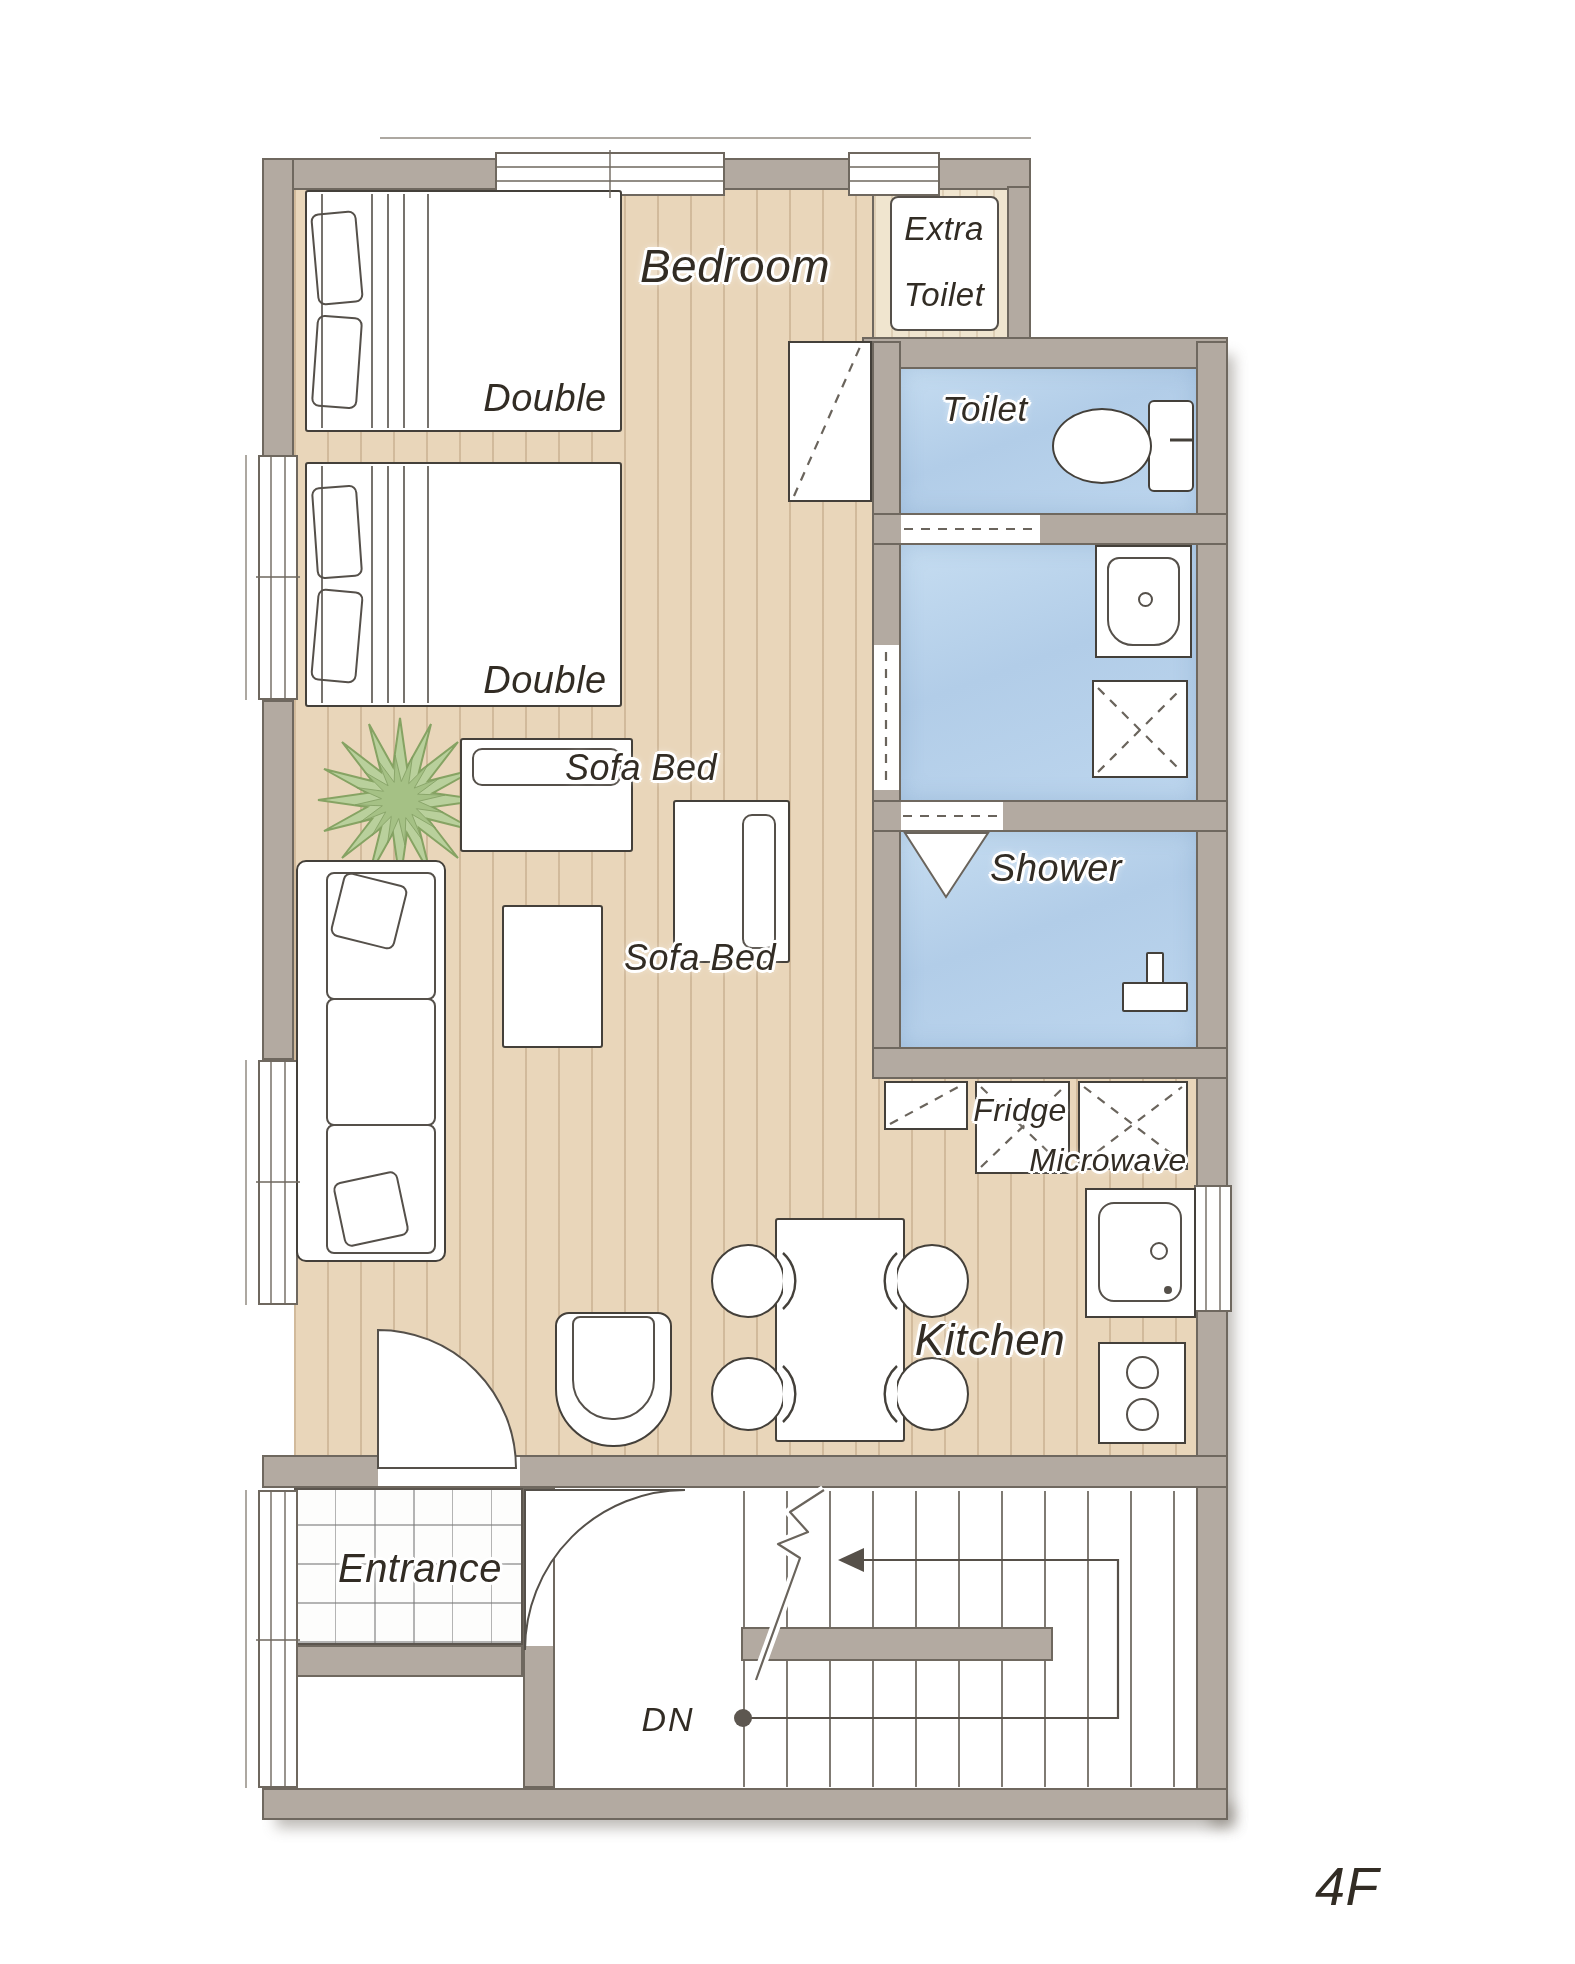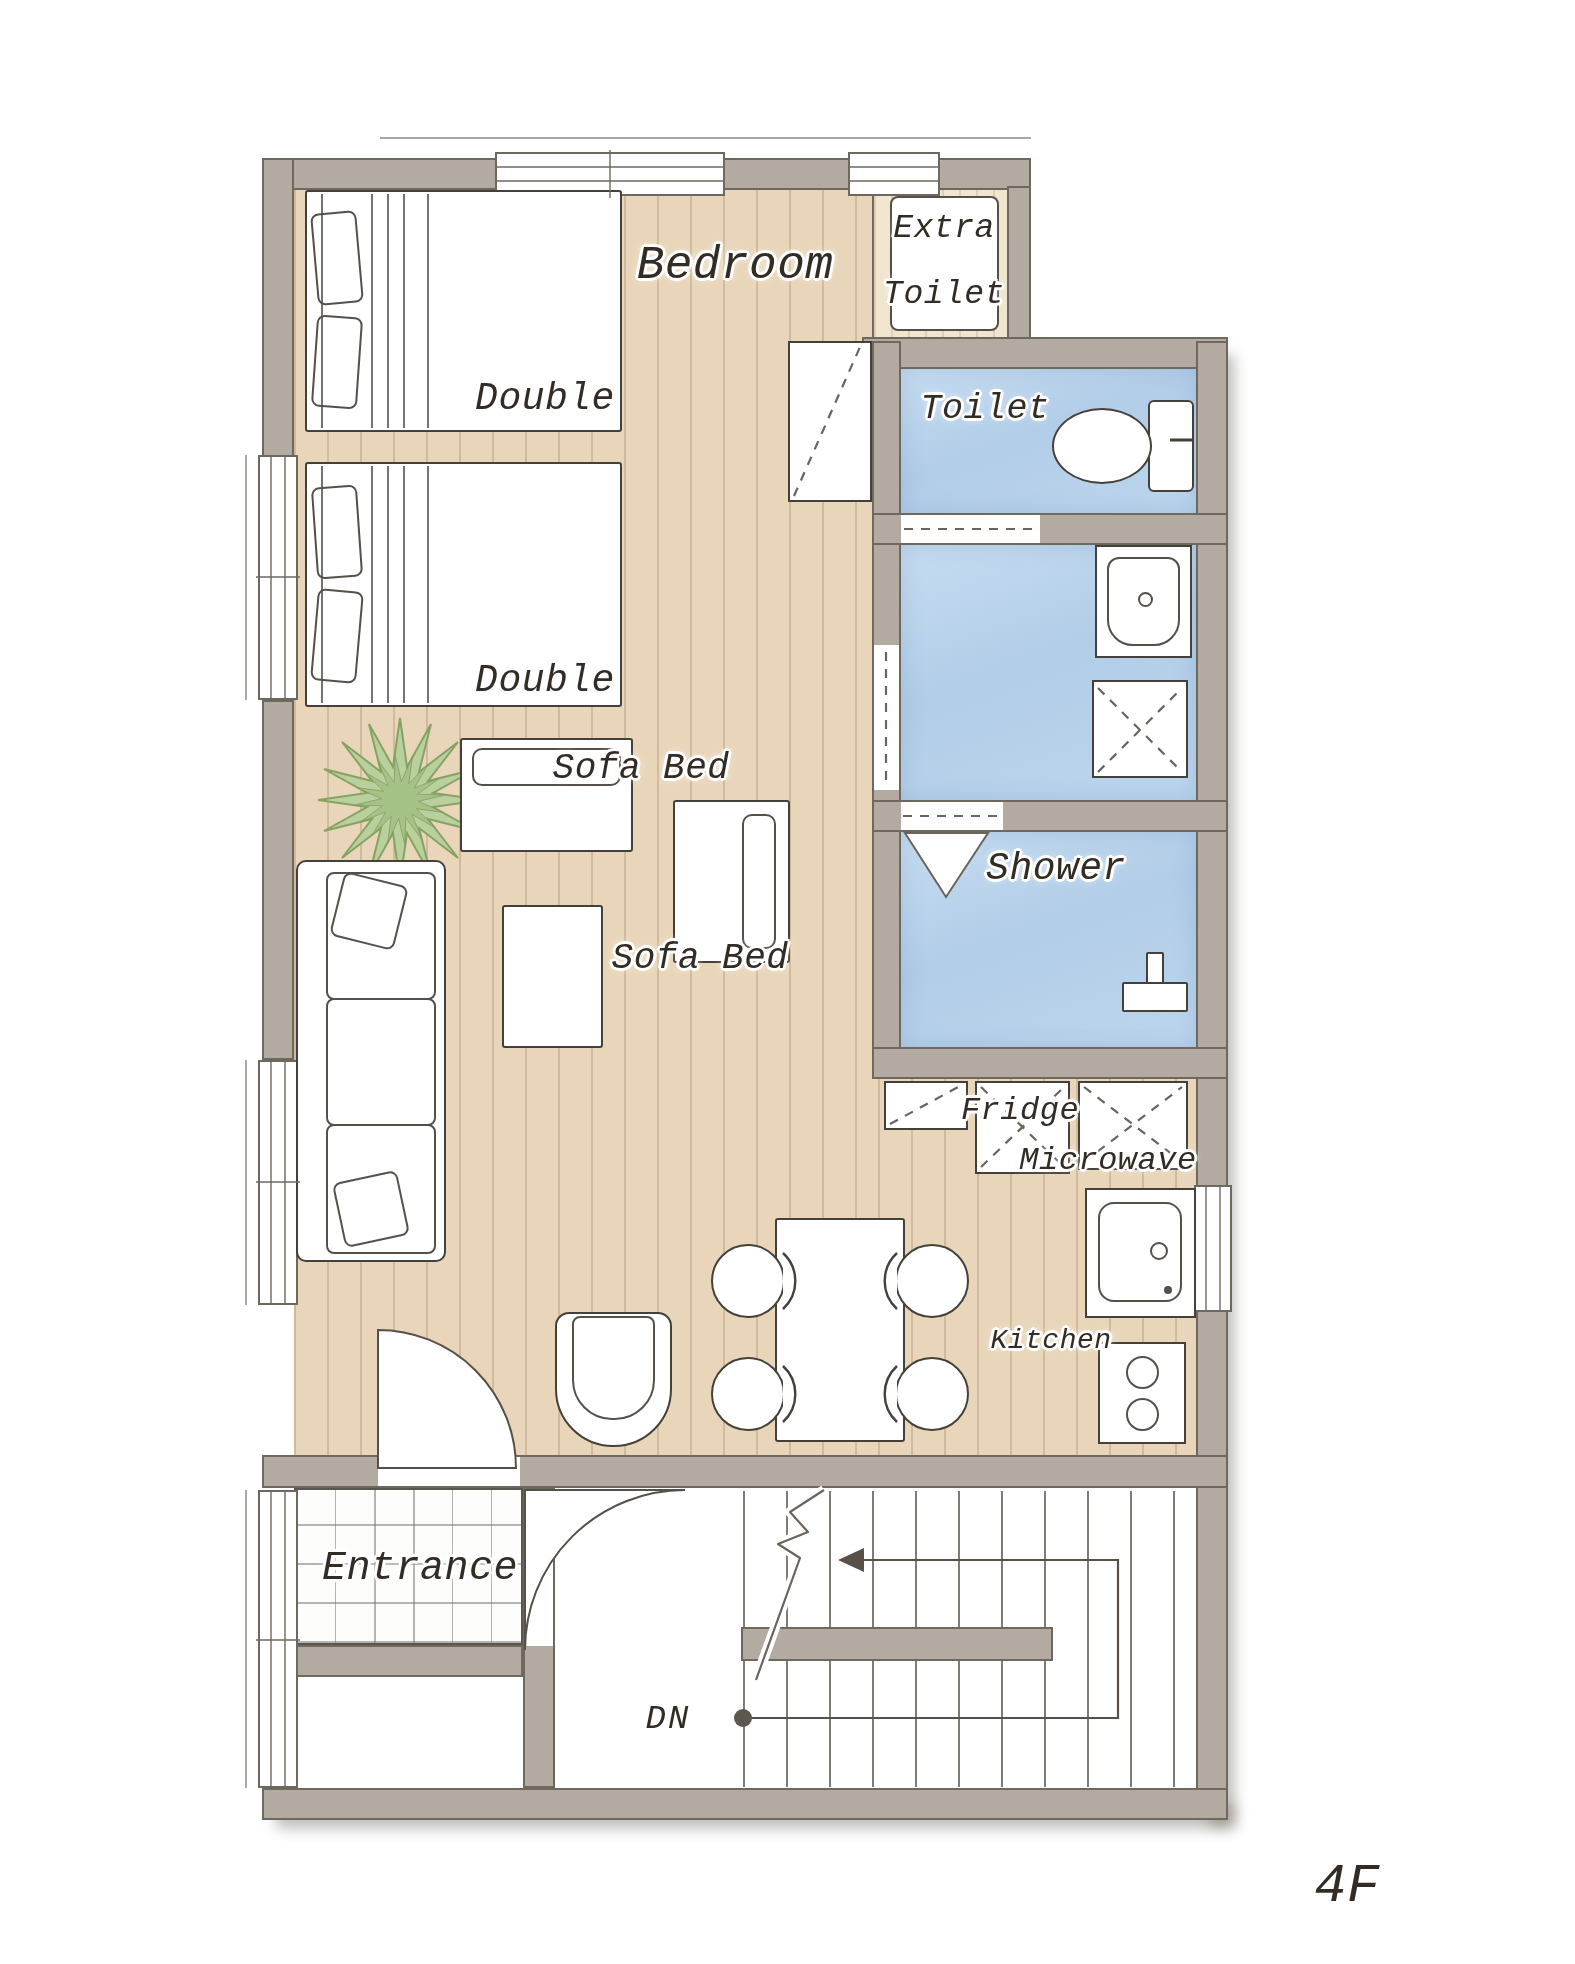--- a/index.html
+++ b/index.html
@@ -1,18 +1,18 @@
 <!DOCTYPE html>
 <html><head>
 <meta charset="utf-8">
 <style>
   * { box-sizing: border-box; margin: 0; padding: 0; }
   html,body { background:#ffffff; }
   .page { position:relative; width:1575px; height:1964px; background:#fff; overflow:hidden;
-          font-family:Liberation Mono, monospace;border-radius:26px; }
+          font-family:Liberation Sans, sans-serif;border-radius:26px; }
   .wall { position:absolute; background:#b3aaa1; border:2px solid #6f685f; }
   .wood { position:absolute; background-color:#e9d6ba;
           background-image:repeating-linear-gradient(90deg, rgba(148,114,76,.28) 0 2px, rgba(0,0,0,0) 2px 33px); }
   .closetf { position:absolute; background-color:#f0e5cf;
           background-image:repeating-linear-gradient(90deg, rgba(160,128,90,.22) 0 2px, rgba(0,0,0,0) 2px 17px);
           border-left:2px solid #6f685f; }
   .bluef { position:absolute; background:linear-gradient(160deg,#c6ddf1 0%,#b2cde8 45%,#bdd6ee 100%);
           box-shadow: inset 0 0 22px rgba(90,130,175,.25); }
   .tilef { position:absolute; background-color:#fdfdfc; border:2px solid #5b554e;
           background-image:repeating-linear-gradient(0deg, rgba(120,120,120,.55) 0 1.5px, rgba(0,0,0,0) 1.5px 39px),
@@ -183,18 +183,18 @@
     <span class="ln">Toilet</span>
   </div>
   <div class="lbl" style="left:545px;top:398px;font-size:38px;">Double</div>
   <div class="lbl" style="left:545px;top:680px;font-size:38px;">Double</div>
   <div class="lbl" style="left:985px;top:409px;font-size:35px;">Toilet</div>
   <div class="lbl" style="left:1056px;top:868px;font-size:38px;">Shower</div>
   <div class="lbl" style="left:641px;top:768px;font-size:36px;">Sofa Bed</div>
   <div class="lbl" style="left:700px;top:958px;font-size:36px;">Sofa Bed</div>
   <div class="lbl" style="left:1020px;top:1110px;font-size:32px;">Fridge</div>
   <div class="lbl" style="left:1108px;top:1160px;font-size:32px;">Microwave</div>
-  <div class="lbl" style="left:1051px;top:1340px;font-size:28px;">Kitchen</div>
+  <div class="lbl" style="left:990px;top:1340px;font-size:44px;">Kitchen</div>
   <div class="lbl" style="left:420px;top:1568px;font-size:40px;">Entrance</div>
   <div class="lbl" style="left:668px;top:1719px;font-size:34px;letter-spacing:2px;">DN</div>
   <div class="lbl" style="left:1347px;top:1886px;font-size:54px;">4F</div>
 
 </div>
 
 </body></html>

